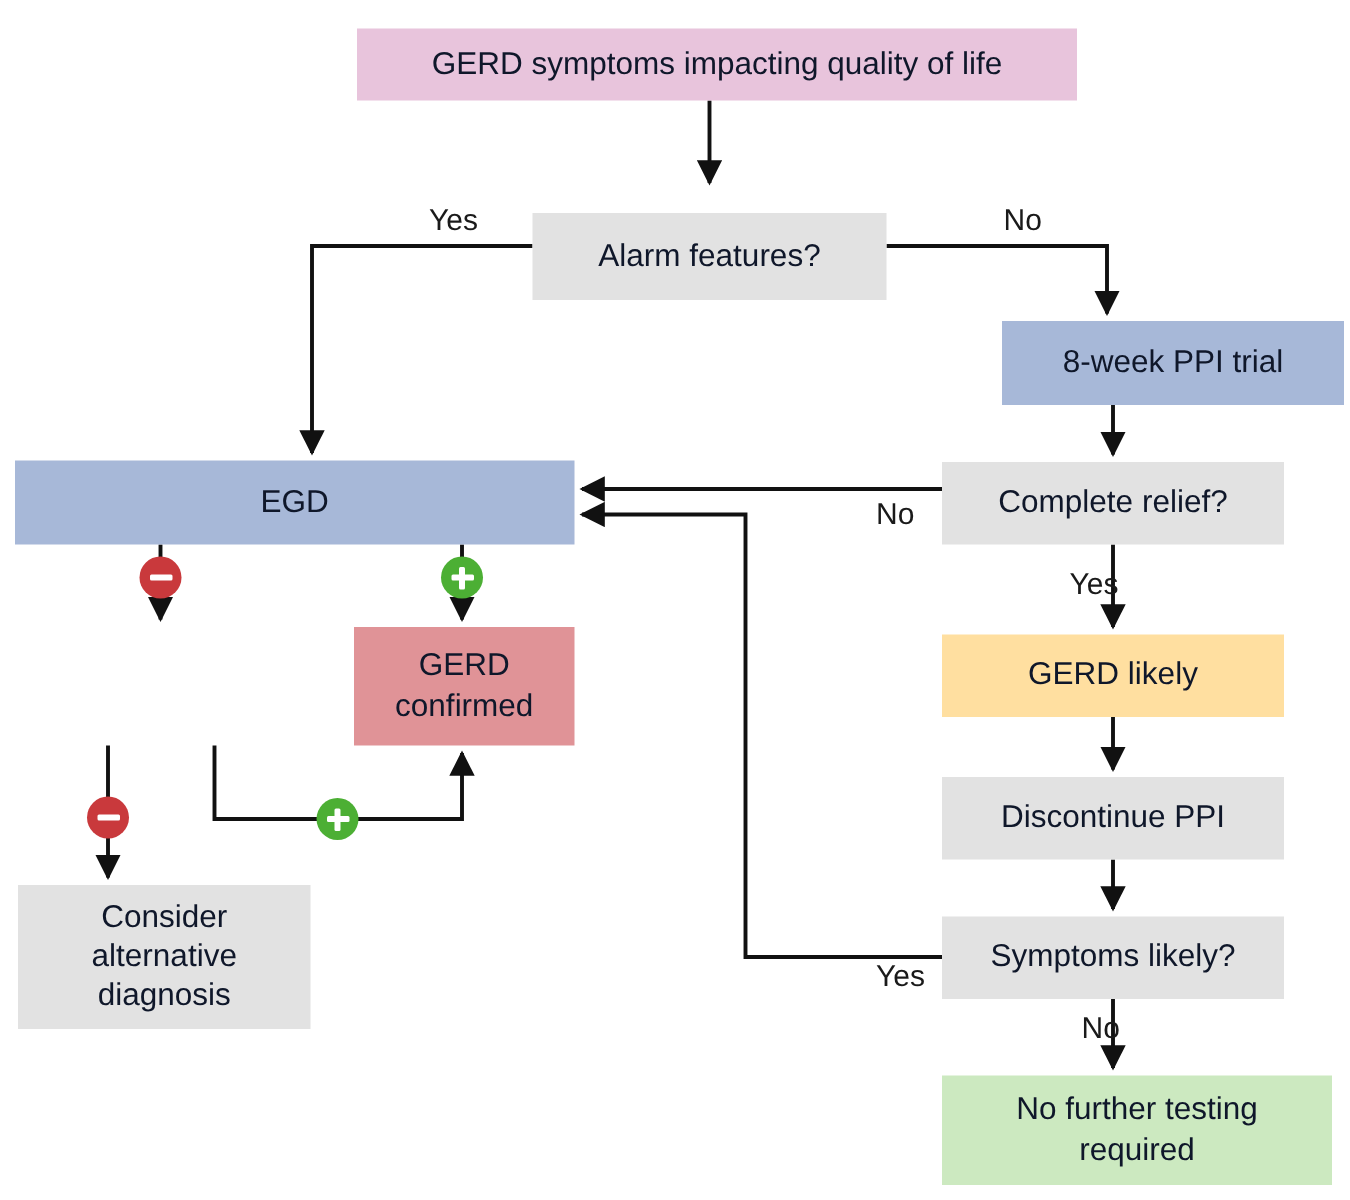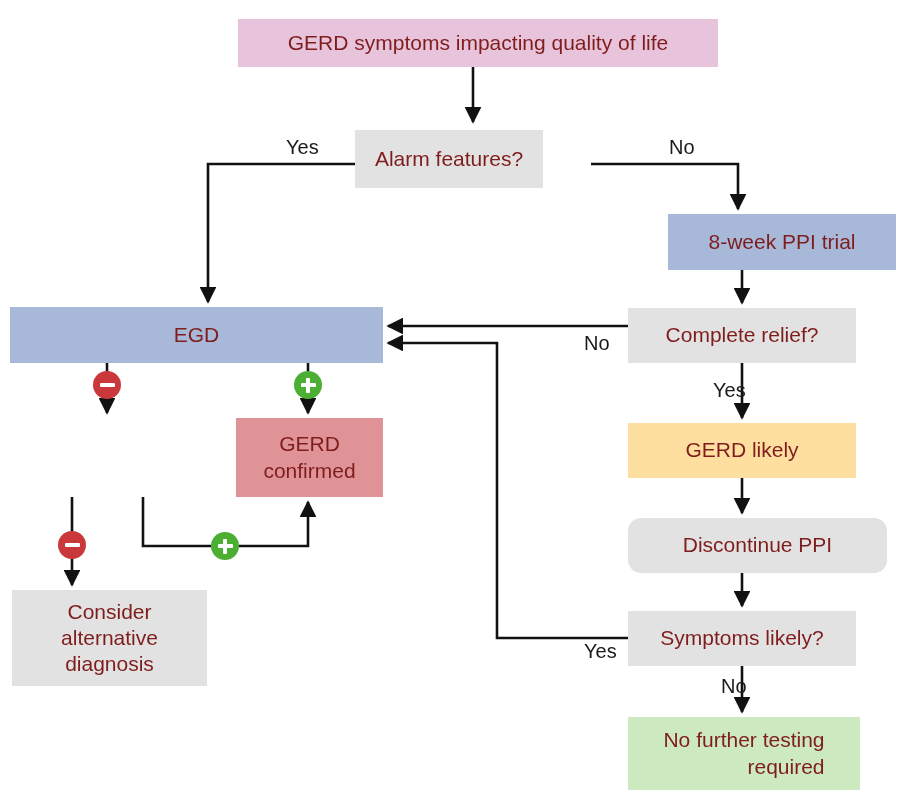--- a/index.html
+++ b/index.html
@@ -15,21 +15,21 @@
     font-family: "Liberation Sans", sans-serif;
     overflow: hidden;
   }
   .node {
     position: absolute;
     box-sizing: border-box;
     display: flex;
     align-items: center;
     justify-content: center;
     text-align: center;
-    color: #7f1d1d;
+    color: #0f172a;
     font-size: 21px;
     line-height: 1.25;
     padding: 2px 6px;
     white-space: pre-line;
   }
   .edge-label {
     position: absolute;
     font-size: 20px;
     color: #1a1a1a;
     white-space: nowrap;
@@ -84,33 +84,33 @@
       <path d="M 628 638 L 497 638 L 497 343 L 388 343" marker-end="url(#arrow)"></path>
       <path d="M 742 666 L 742 712" marker-end="url(#arrow)"></path>
       <path d="M 107 363 L 107 413" marker-end="url(#arrow)"></path>
       <path d="M 308 363 L 308 413" marker-end="url(#arrow)"></path>
       <path d="M 72 497 L 72 585" marker-end="url(#arrow)"></path>
       <path d="M 143 497 L 143 546 L 308 546 L 308 502" marker-end="url(#arrow)"></path>
     </g>
   </svg>
 
   <div class="node" style="left: 238px; top: 19px; width: 480px; height: 48px; background: rgb(232, 196, 220);">GERD symptoms impacting quality of life</div>
-  <div class="node" style="left: 355px; top: 130px; width: 188px; height: 58px; background: rgb(226, 226, 226);">Alarm features?</div>
+  <div class="node" style="left: 355px; top: 142px; width: 236px; height: 58px; background: rgb(226, 226, 226);">Alarm features?</div>
   <div class="node" style="left: 628px; top: 214px; width: 228px; height: 56px; background: rgb(167, 184, 216); margin-left: 40px;">8-week PPI trial</div>
   <div class="node" style="left: 10px; top: 307px; width: 373px; height: 56px; background: rgb(167, 184, 216);">EGD</div>
   <div class="node" style="left: 628px; top: 308px; width: 228px; height: 55px; background: rgb(226, 226, 226);">Complete relief?</div>
   <div class="node" style="left: 236px; top: 418px; width: 147px; height: 79px; background: rgb(224, 147, 151);">GERD
 confirmed</div>
   <div class="node" style="left: 628px; top: 423px; width: 228px; height: 55px; background: rgb(255, 223, 160);">GERD likely</div>
-  <div class="node" style="left: 628px; top: 518px; width: 259px; height: 55px; background: rgb(226, 226, 226); border-radius: 13px;">Discontinue PPI</div>
+  <div class="node" style="left: 628px; top: 518px; width: 228px; height: 55px; background: rgb(226, 226, 226);">Discontinue PPI</div>
   <div class="node" style="left: 12px; top: 590px; width: 195px; height: 96px; background: rgb(226, 226, 226);">Consider
 alternative
 diagnosis</div>
   <div class="node" style="left: 628px; top: 611px; width: 228px; height: 55px; background: rgb(226, 226, 226);">Symptoms likely?</div>
-  <div class="node" style="left: 628px; top: 717px; width: 232px; height: 73px; background: rgb(204, 233, 192); text-align: right;">No further testing
+  <div class="node" style="left: 628px; top: 717px; width: 260px; height: 73px; background: rgb(204, 233, 192);">No further testing
 required</div>
 
   <div class="edge-label" style="left: 258px; top: 136px;">Yes</div>
   <div class="edge-label" style="left: 641px; top: 136px;">No</div>
   <div class="edge-label" style="left: 556px; top: 332px;">No</div>
   <div class="edge-label" style="left: 685px; top: 379px;">Yes</div>
   <div class="edge-label" style="left: 556px; top: 640px;">Yes</div>
   <div class="edge-label" style="left: 693px; top: 675px;">No</div>
 
   <div class="badge" style="left: 93px; top: 371px; background: rgb(201, 57, 60);">

